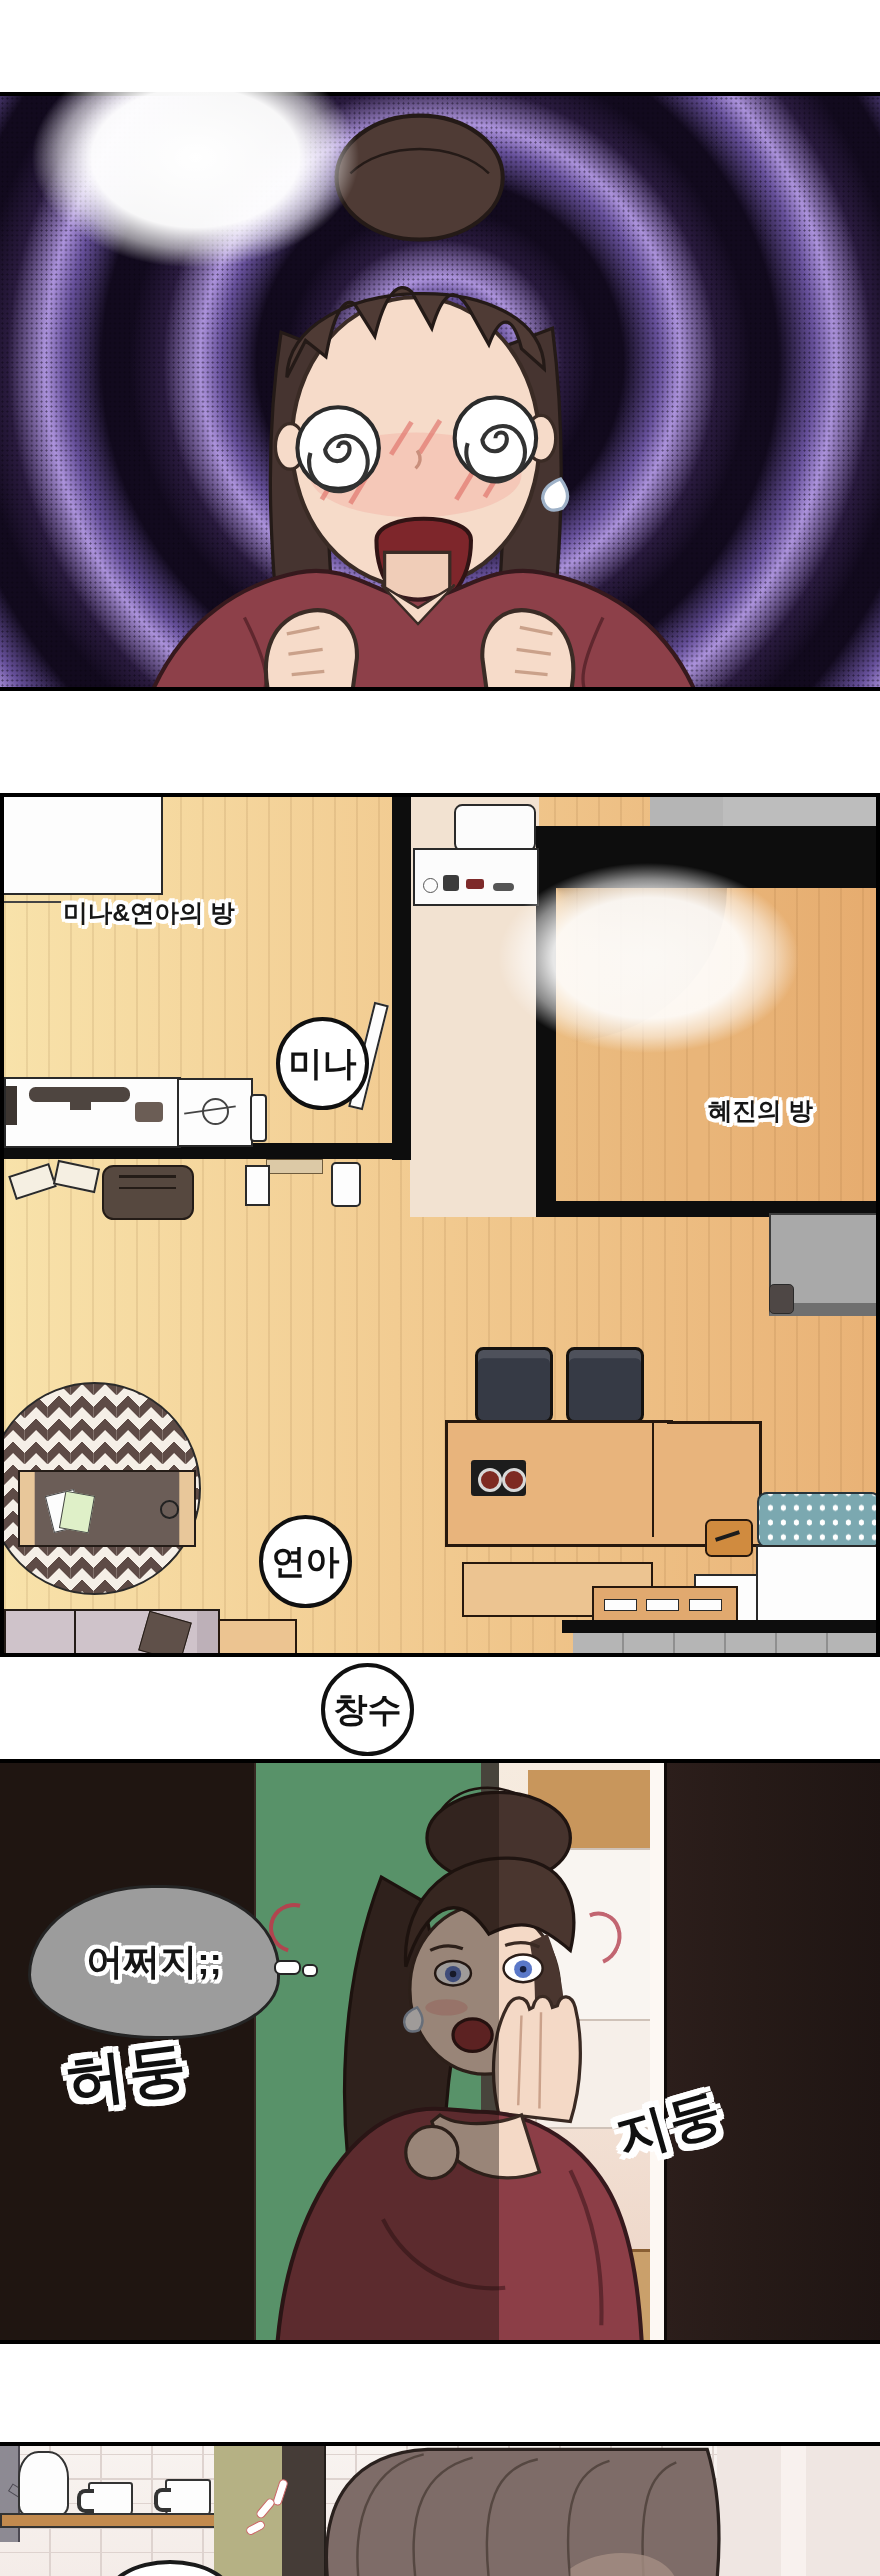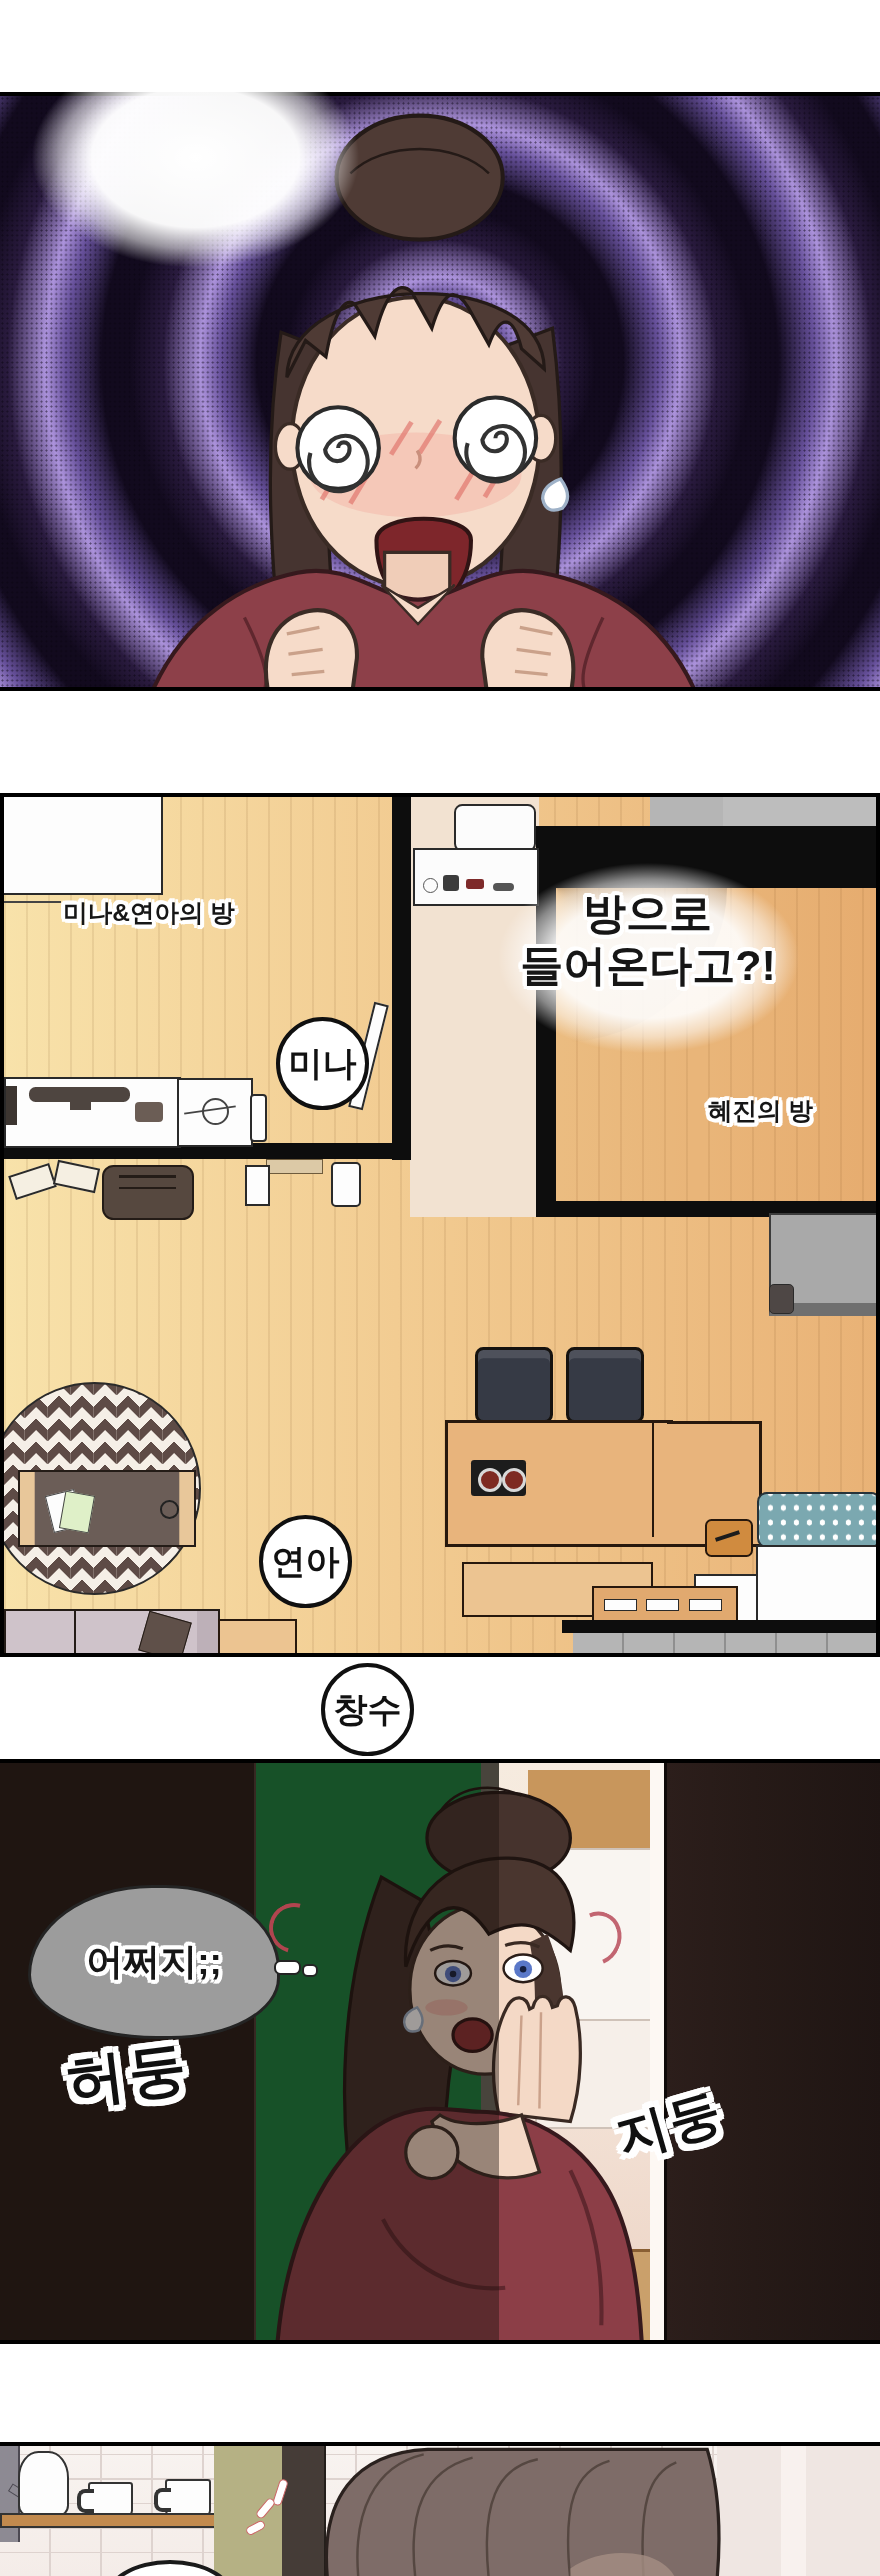--- a/index.html
+++ b/index.html
@@ -214,29 +214,27 @@
     <div class="abs wstroke" style="left:675px;top:297px;width:163px;text-align:center;font-size:24.5px;">혜진의 방</div>
 
     <div class="namecircle" style="left:272px;top:220px;">
       <span>미나</span>
     </div>
     <div class="namecircle" style="left:255px;top:718px;">
       <span>연아</span>
     </div>
 
     <div class="abs fuzzbubble" style="left:461px;top:45px;width:367px;height:232px;opacity:0.93;"></div>
-    <div class="abs wstroke" style="left:497px;top:88px;width:293px;text-align:center;font-size:43px;">방으로</div>
-    <div class="abs wstroke" style="left:485px;top:140px;width:318px;text-align:center;font-size:43px;">들어온다고?!</div>
   </div>
 
   <div class="namecircle" style="left:321px;top:1663px;z-index:25;">
     <span>창수</span>
   </div>
 
-  <div class="panel" style="top:1759px;height:585px;border-top:4.9px solid #000;border-bottom:4.9px solid #000;background:#15803d;">
+  <div class="panel" style="top:1759px;height:585px;border-top:4.9px solid #000;border-bottom:4.9px solid #000;background:#86efac;">
 
     <div class="abs" style="left:0;top:0;width:254px;height:585px;background:#241916;border-right:2.4px solid #4a3a33;"></div>
 
     <div class="abs" style="left:499px;top:0;width:165px;height:585px;background:linear-gradient(180deg,#f6ebdf 0%,#f3e2d6 55%,#ecd3c4 100%);">
       <div class="abs" style="left:29px;top:6.5px;width:136px;height:78px;background:#c8965c;border-bottom:3.3px solid #8a5f33;"></div>
       <div class="abs" style="left:36px;top:85px;width:126px;height:171px;background:#f9f5f1;border:2.4px solid #cfc2b8;"></div>
       <div class="abs" style="left:36px;top:256px;width:126px;height:106px;background:#f6efe9;border:2.4px solid #cfc2b8;"></div>
       <div class="abs" style="left:36px;top:486px;width:130px;height:99px;background:#caa06b;border-top:3.3px solid #8a5f33;"></div>
       <div class="abs" style="left:151px;top:0;width:14.7px;height:585px;background:#fdf8f3;"></div>
     </div>

